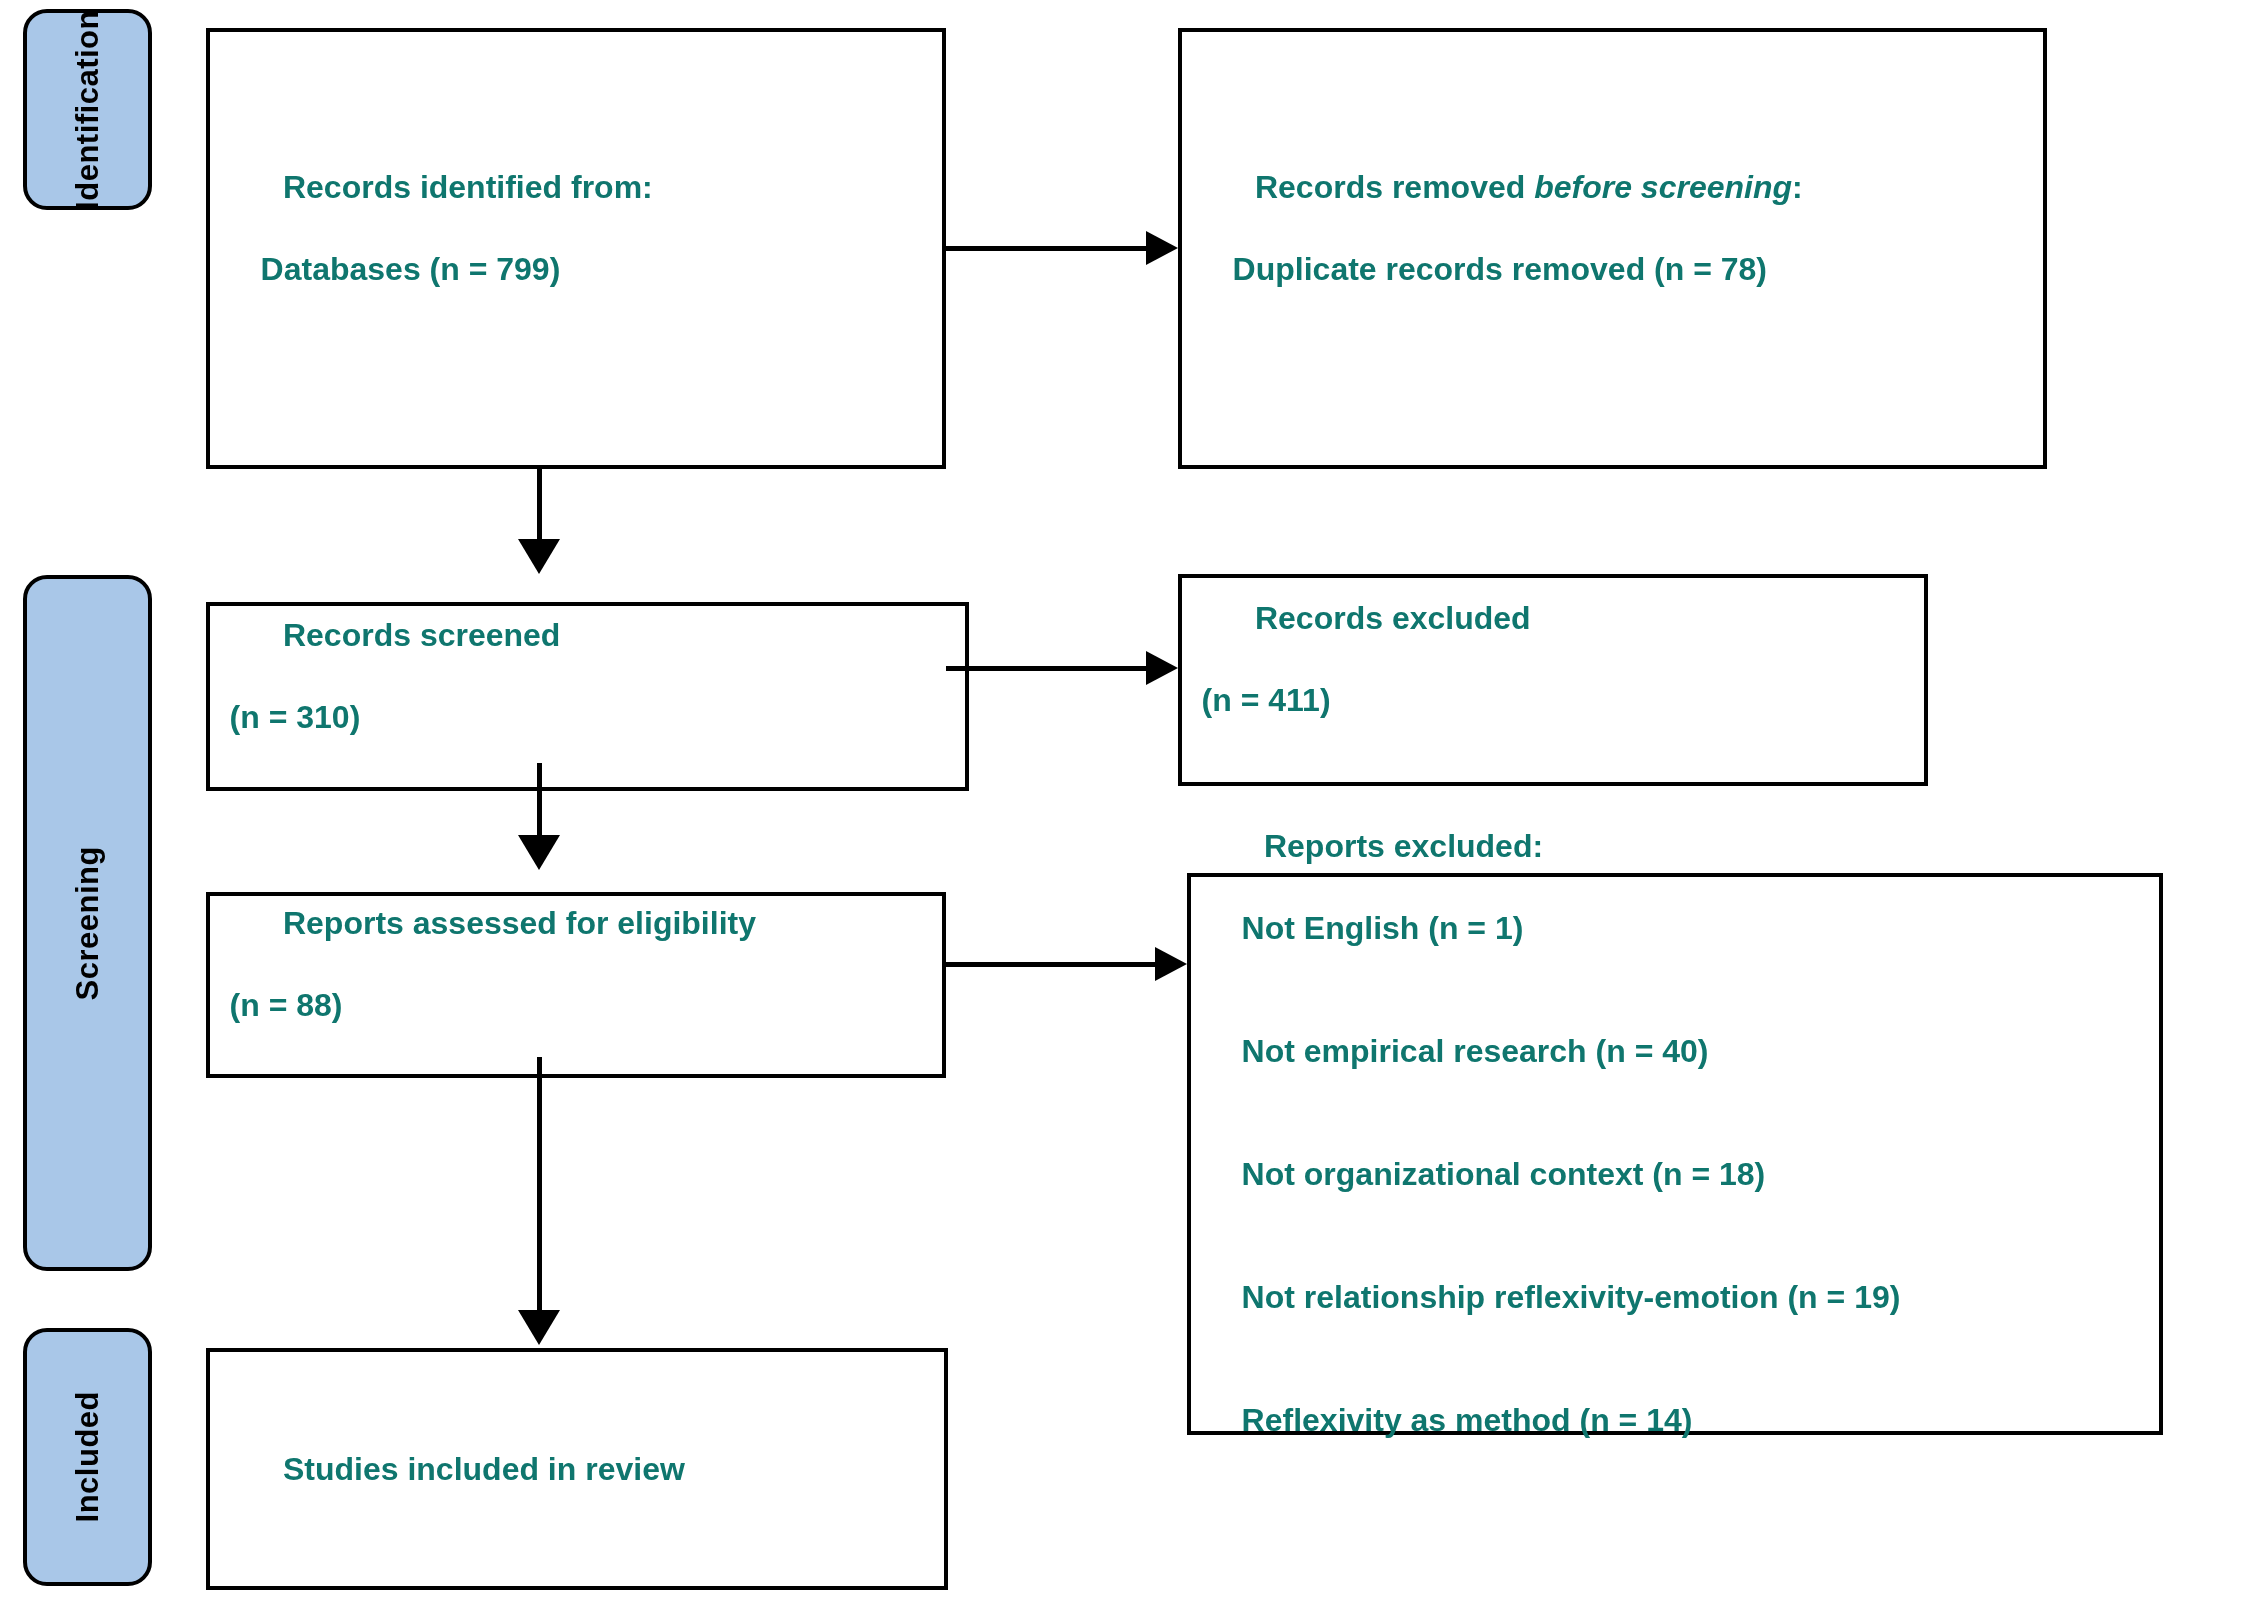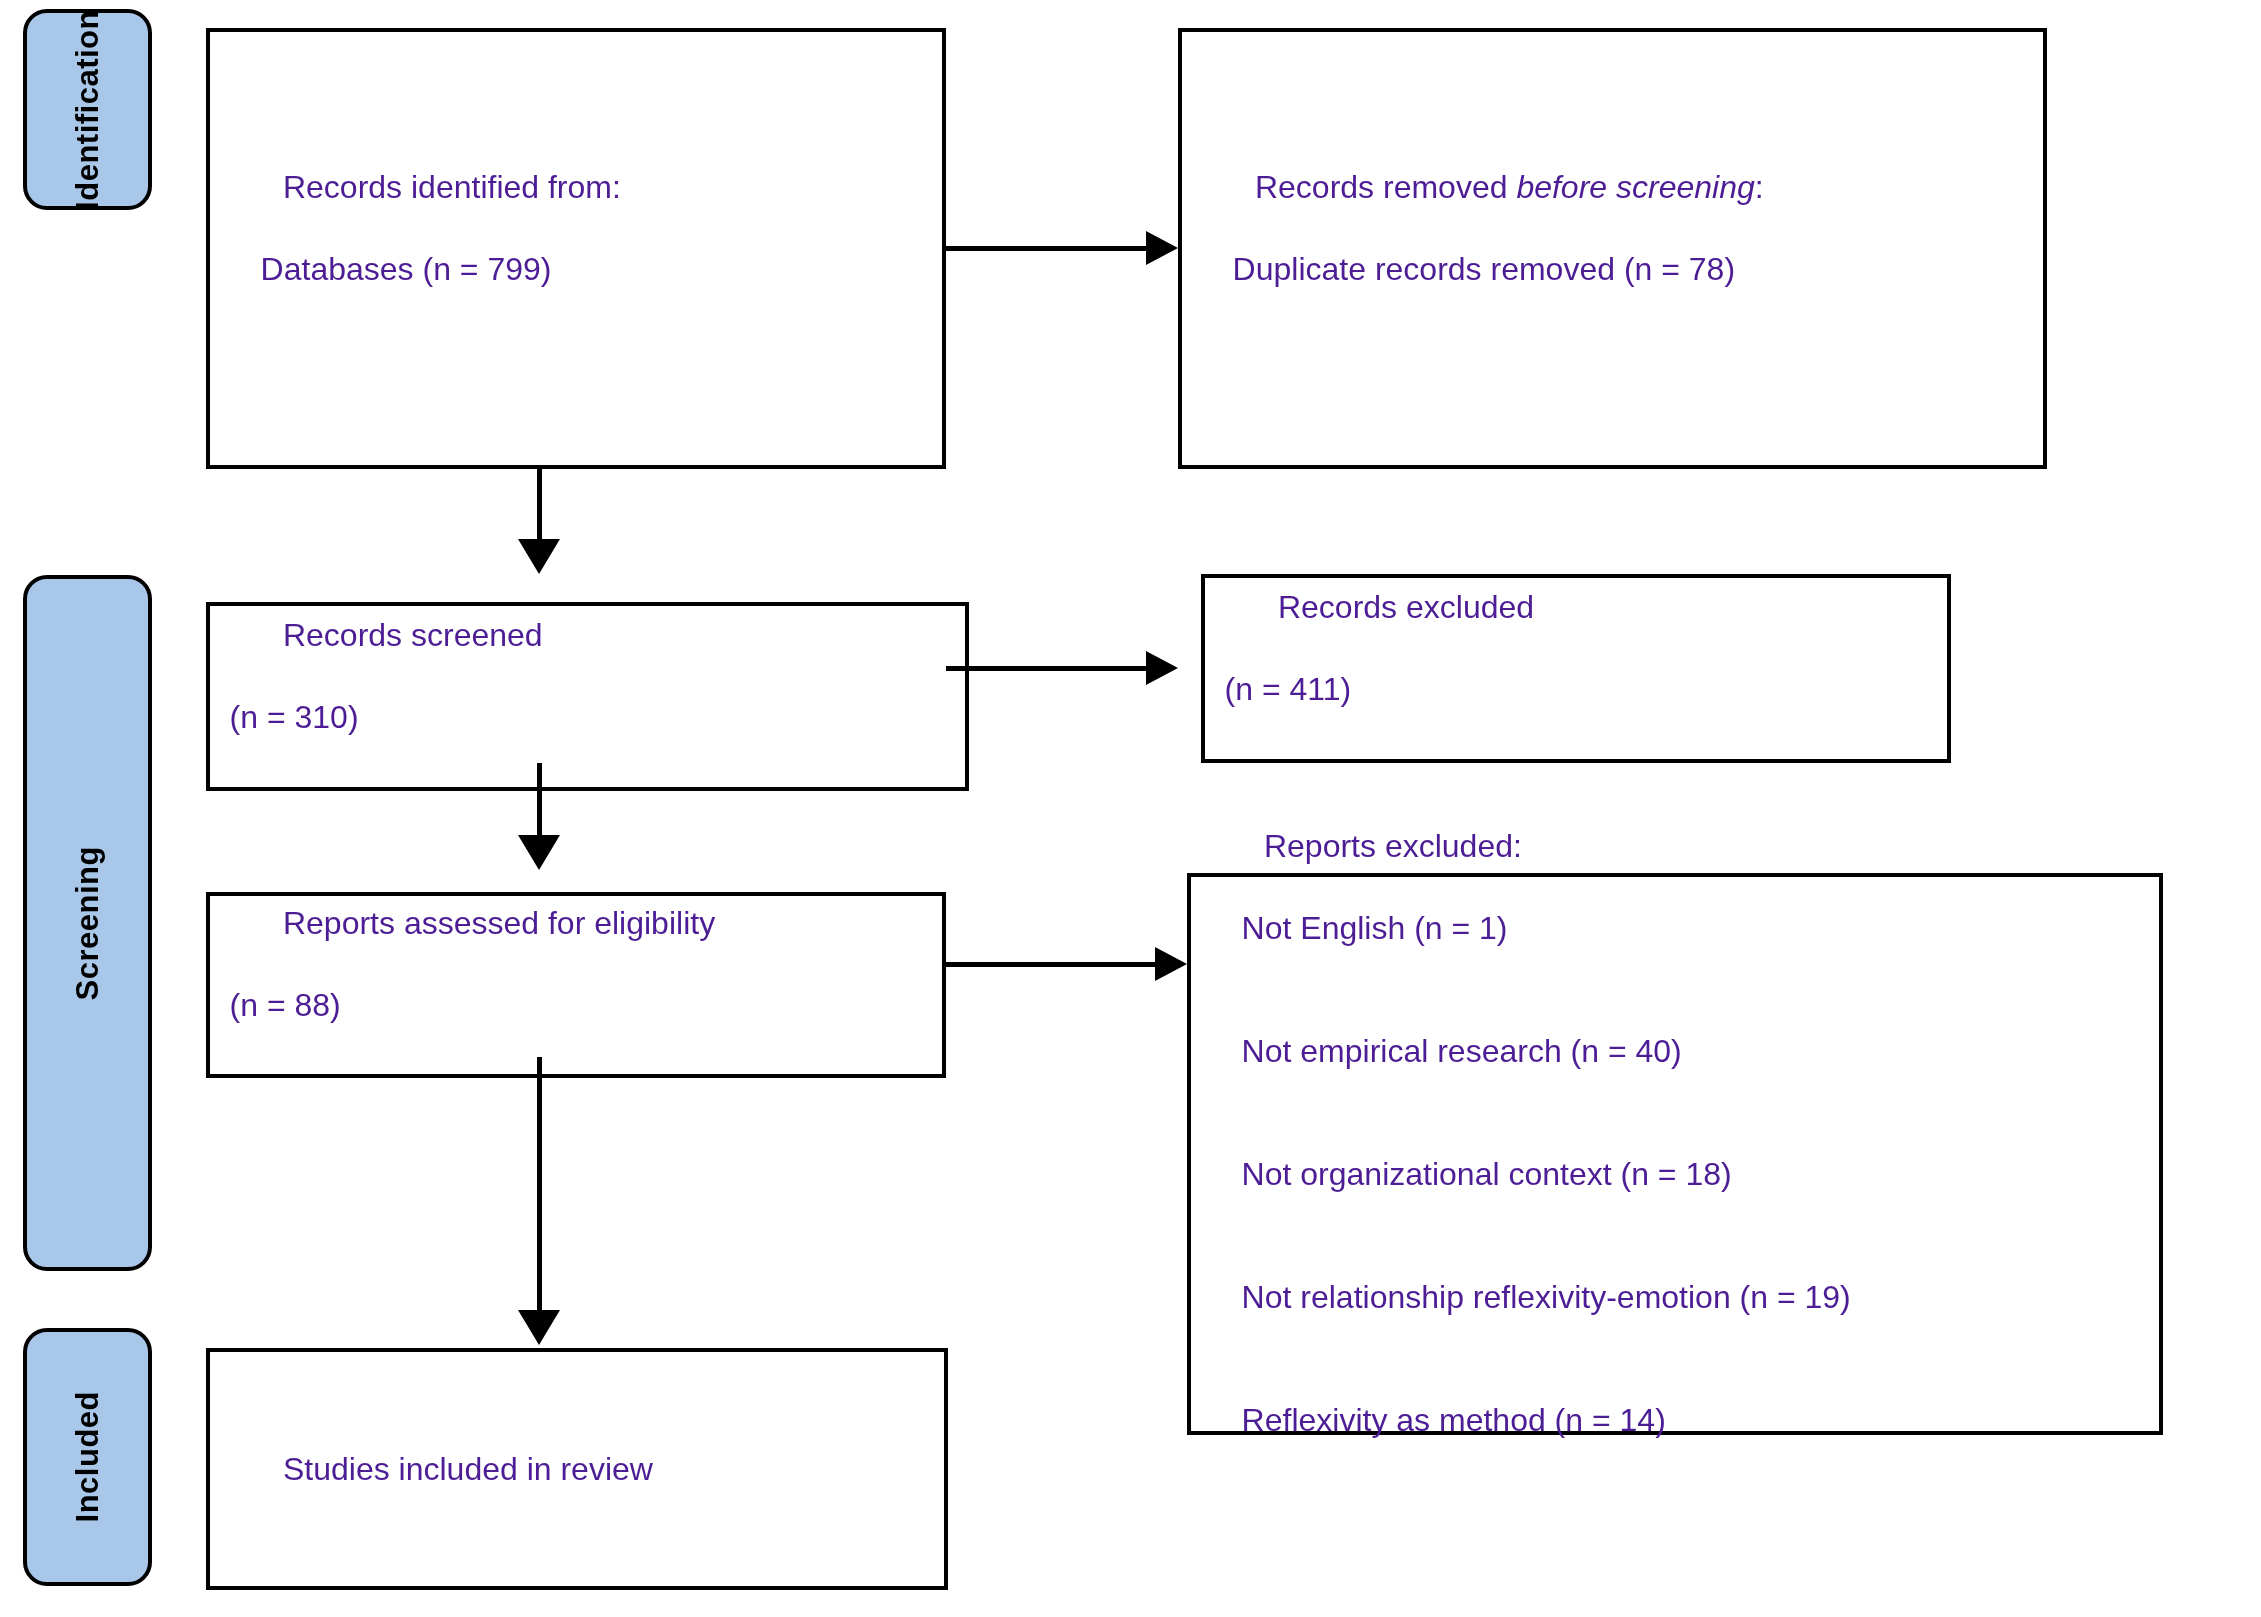--- a/index.html
+++ b/index.html
@@ -36,25 +36,26 @@
     position:absolute;
     background:#ffffff;
     border:4.6px solid #000;
     box-sizing:border-box;
     display:flex;
     flex-direction:column;
     justify-content:center;
   }
   .fbox .btxt{
     font-size:32px;
-    color:#4c1d95;
+    color:#0f766e;
     line-height:1.28;
     padding-left:19.6px;
     padding-right:10px;
     white-space:pre-wrap;
+    font-weight:bold;
   }
   .fbox .btxt .ind{ display:block; padding-left:31px; }
   .ital{ font-style:italic; }
   
   .hline{ position:absolute; background:#000; height:4.6px; }
   .vline{ position:absolute; background:#000; width:4.6px; }
   .arrow-r{
     position:absolute;
     width:0;height:0;
     border-top:17.5px solid transparent;
@@ -109,21 +110,21 @@
   <div class="fbox" style="left:206px;top:602px;width:763px;height:189px;">
     <div class="btxt">
       <span>Records screened</span>
       <span style="display:block">(n = 310)</span>
     </div>
   </div>
 
   <div class="hline" style="left:946px;top:666px;width:201px;"></div>
   <div class="arrow-r" style="left:1146px;top:651px;"></div>
 
-  <div class="fbox" style="left:1178px;top:574px;width:750px;height:189px;margin-left:23px;">
+  <div class="fbox" style="left:1178px;top:574px;width:750px;height:212px;">
     <div class="btxt">
       <span>Records excluded</span>
       <span style="display:block">(n = 411)</span>
     </div>
   </div>
 
   <div class="vline" style="left:537px;top:763px;height:75px;"></div>
   <div class="arrow-d" style="left:518px;top:835px;"></div>
 
   <div class="fbox" style="left:206px;top:871px;width:740px;height:186px;margin-top:21px;">

